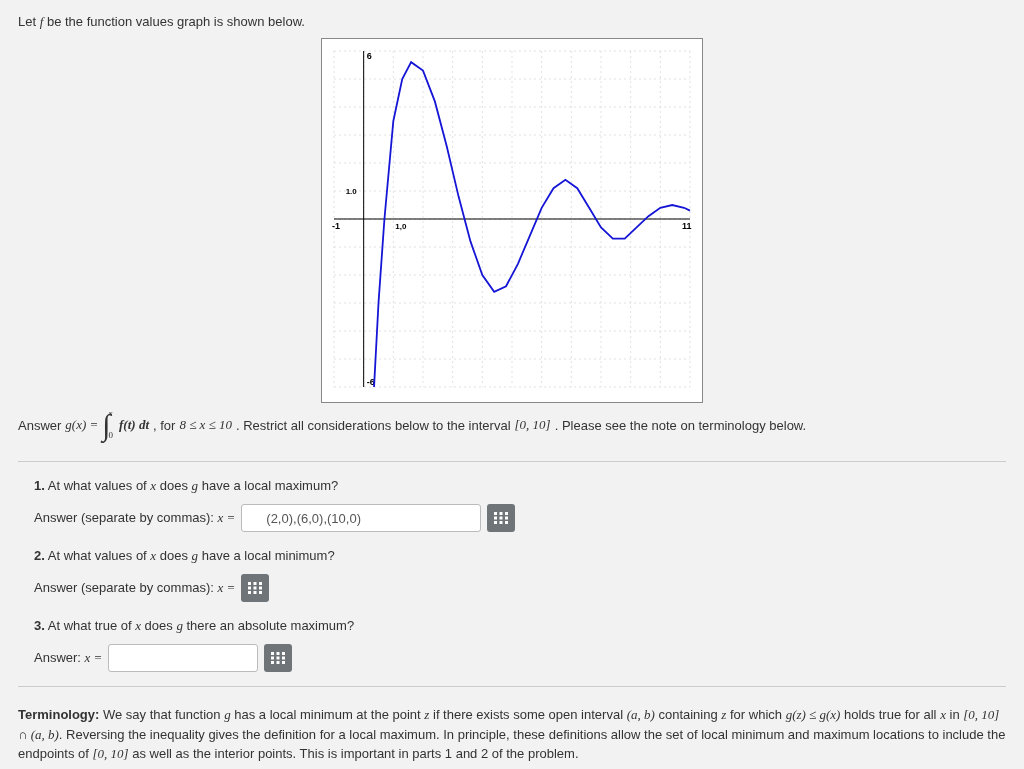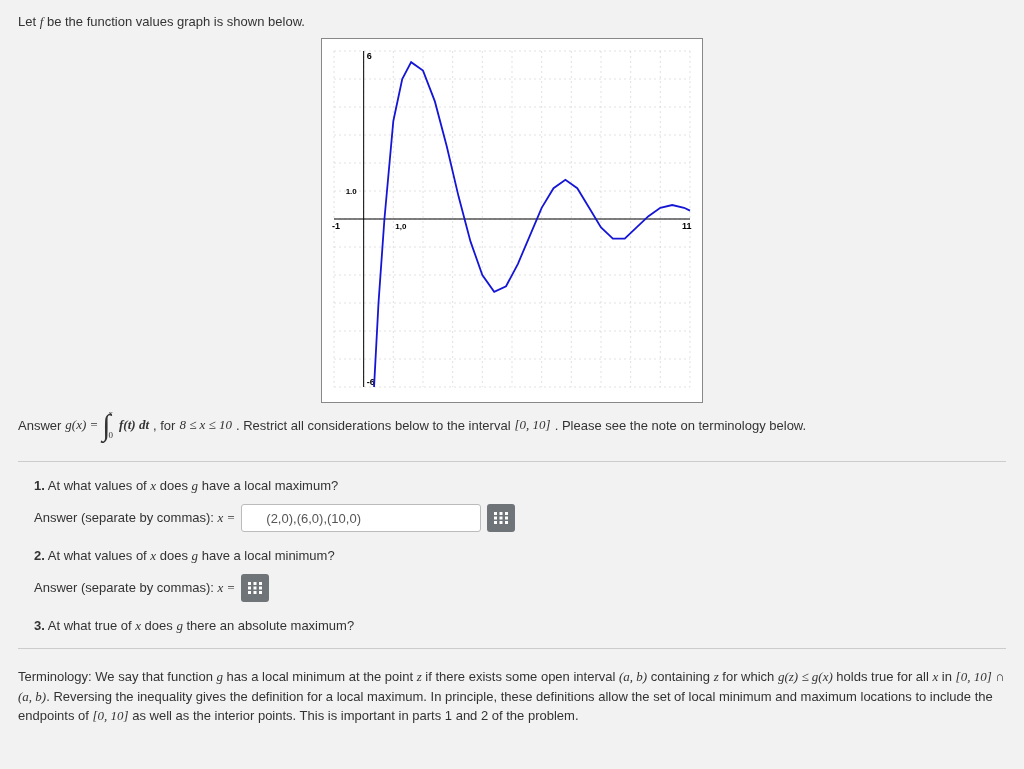--- a/index.html
+++ b/index.html
@@ -63,21 +63,21 @@
     height: 28px;
     background: #6e7478;
     border-radius: 3px;
     display: inline-flex;
     align-items: center;
     justify-content: center;
     cursor: pointer;
   }
   .kbd-btn svg { width: 14px; height: 12px; }
   .term { margin-top: 18px; line-height: 1.5; }
-  .term strong { font-weight: normal; }
+  .term strong { font-weight: bold; }
   .intbox {
     display:inline-flex;
     align-items:center;
     gap:2px;
     font-family:"Times New Roman",serif;
   }
 </style>
 </head>
 <body>
 
@@ -193,19 +193,38 @@
           </g>
         </svg>
     </span>
   </div>
 </div>
 
 <div class="qblock">
   <div>
     <span class="qtitle">3.</span><span> At what true of </span><span class="mathpart">x</span><span> does </span><span class="mathpart">g</span><span> there an absolute maximum?</span>
   </div>
+  <div class="answer-row">
+    <span class="answer-label"><span>Answer: </span><span class="mathpart">x = </span></span>
+    <input class="ans small" value="" style="">
+    <span class="kbd-btn">
+      <svg viewBox="0 0 14 12">
+          <g fill="#fff">
+            <rect x="0" y="0" width="3" height="3"></rect>
+            <rect x="5.5" y="0" width="3" height="3"></rect>
+            <rect x="11" y="0" width="3" height="3"></rect>
+            <rect x="0" y="4.5" width="3" height="3"></rect>
+            <rect x="5.5" y="4.5" width="3" height="3"></rect>
+            <rect x="11" y="4.5" width="3" height="3"></rect>
+            <rect x="0" y="9" width="3" height="3"></rect>
+            <rect x="5.5" y="9" width="3" height="3"></rect>
+            <rect x="11" y="9" width="3" height="3"></rect>
+          </g>
+        </svg>
+    </span>
+  </div>
 </div>
 
 <hr class="sep">
 
 <div class="term">
   <strong>Terminology:</strong><span> We say that function </span><span class="mathpart">g</span><span> has a local minimum at the point </span><span class="mathpart">z</span><span> if there exists some open interval </span><span class="mathpart">(a, b)</span><span> containing </span><span class="mathpart">z</span><span> for which </span><span class="mathpart">g(z) ≤ g(x)</span><span> holds true for all </span><span class="mathpart">x</span><span> in </span><span class="mathpart">[0, 10] ∩ (a, b)</span><span>. Reversing the inequality gives the definition for a local maximum. In principle, these definitions allow the set of local minimum and maximum locations to include the endpoints of </span><span class="mathpart">[0, 10]</span><span> as well as the interior points. This is important in parts 1 and 2 of the problem.</span>
 </div>
 
 </body></html>

